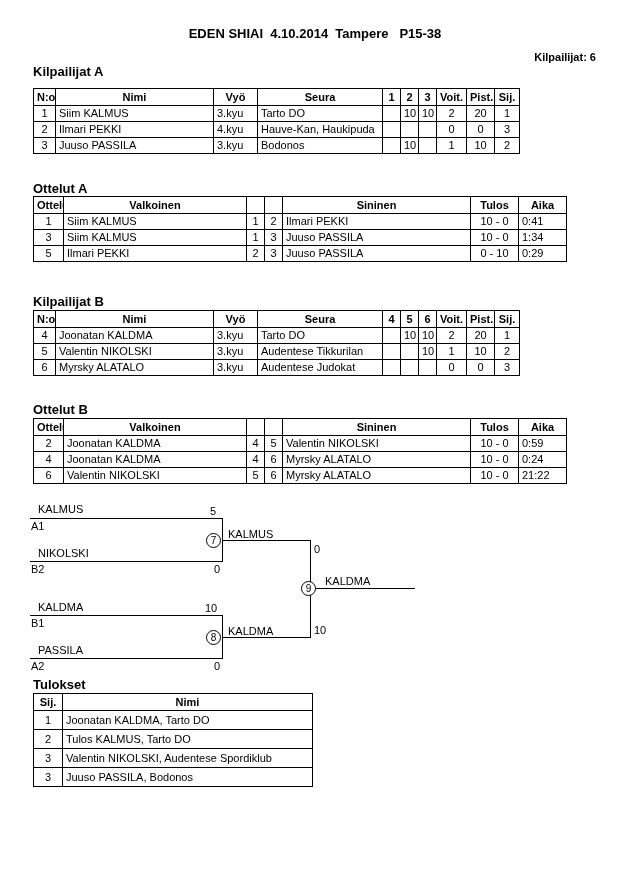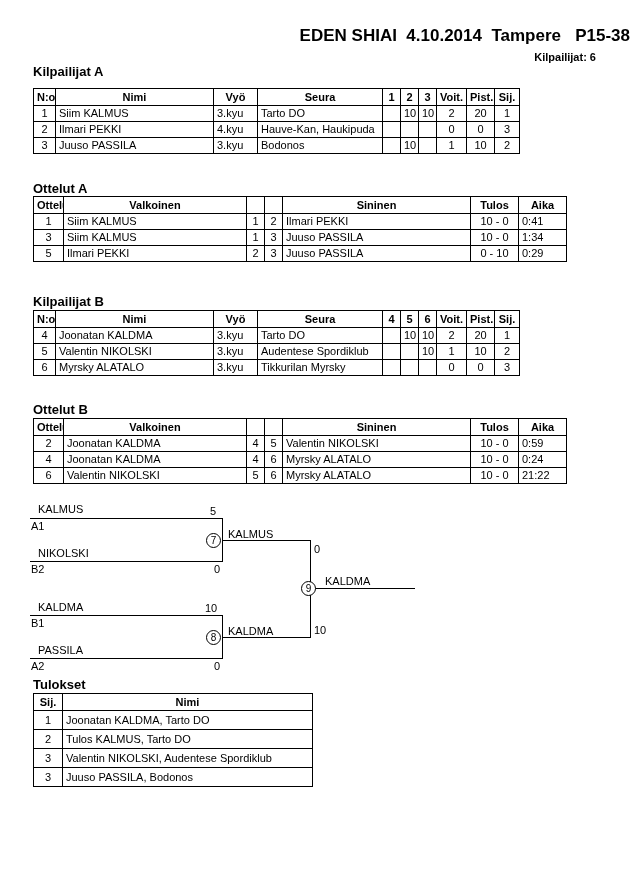--- a/index.html
+++ b/index.html
@@ -1,20 +1,20 @@
 <!DOCTYPE html>
 <html><head>
 <meta charset="utf-8">
 <style>
   * { box-sizing: border-box; }
   html, body { margin: 0; padding: 0; background: #ffffff; }
   .page { position: relative; width: 630px; height: 891px; background: #fff;
           font-family: "Liberation Sans", "DejaVu Sans", sans-serif; color: #000; overflow: hidden; }
   .abs { position: absolute; }
-  .title { font-size: 17px; font-weight: bold; text-align: right; white-space: pre; }
+  .title { font-size: 13px; font-weight: bold; text-align: center; white-space: pre; }
   .count { font-size: 11px; font-weight: bold; }
   .sec-title { font-size: 13px; font-weight: bold; text-align: left; }
   table.grid { border-collapse: collapse; table-layout: fixed; }
   .grid th, .grid td { border: 1px solid #000; font-size: 11px; line-height: 13px;
                        padding: 0 3px; white-space: nowrap; overflow: hidden; }
   .grid th { height: 17px; text-align: center; font-weight: bold; }
   .grid td { height: 16px; }
   table.results td { height: 19px; }
   .c { text-align: center; }
   .hline { position: absolute; height: 1px; background: #000; }
@@ -184,33 +184,33 @@
       <td class="c">10</td>
       <td class="c">10</td>
       <td class="c">2</td>
       <td class="c">20</td>
       <td class="c">1</td>
     </tr>
     <tr>
       <td class="c">5</td>
       <td>Valentin NIKOLSKI</td>
       <td>3.kyu</td>
-      <td>Audentese Spordiklub</td>
+      <td>Audentese Tikkurilan</td>
       <td class="c"></td>
       <td class="c"></td>
       <td class="c">10</td>
       <td class="c">1</td>
       <td class="c">10</td>
       <td class="c">2</td>
     </tr>
     <tr>
       <td class="c">6</td>
       <td>Myrsky ALATALO</td>
       <td>3.kyu</td>
-      <td>Tikkurilan Myrsky</td>
+      <td>Audentese Judokat</td>
       <td class="c"></td>
       <td class="c"></td>
       <td class="c"></td>
       <td class="c">0</td>
       <td class="c">0</td>
       <td class="c">3</td>
     </tr>
   </tbody>
     </table>
 

